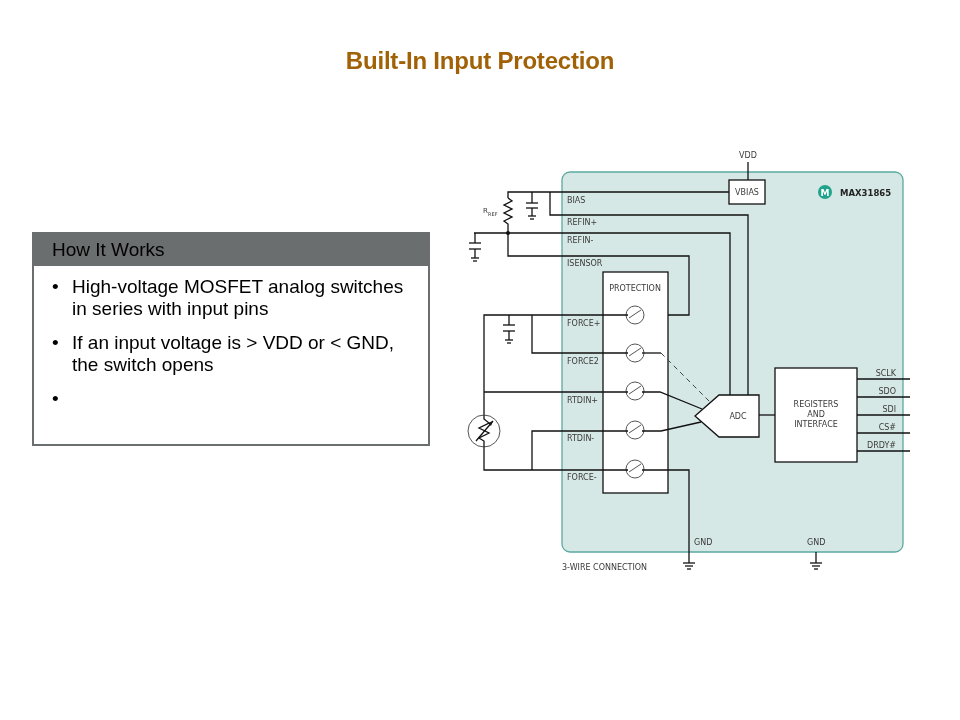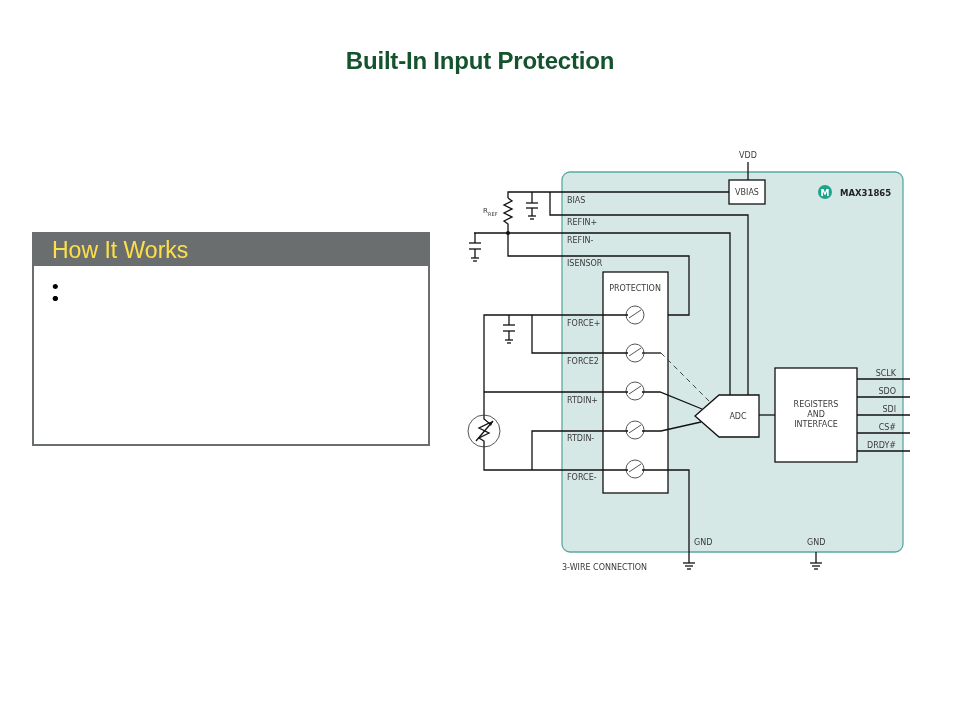--- a/index.html
+++ b/index.html
@@ -1,39 +1,39 @@
 <!DOCTYPE html>
 <html><head>
 <meta charset="utf-8">
 <style>
   html, body { margin: 0; padding: 0; background: #ffffff; }
   body { width: 960px; height: 720px; position: relative; overflow: hidden; font-family: "Liberation Sans", sans-serif; }
-  #title { position: absolute; left: 0; top: 47px; width: 960px; text-align: center; font-size: 24px; font-weight: bold; color: #14532d; letter-spacing: -0.2px; }
+  #title { position: absolute; left: 0; top: 47px; width: 960px; text-align: center; font-size: 24px; font-weight: bold; color: #a16207; letter-spacing: -0.2px; }
   #how-box { position: absolute; left: 32px; top: 232px; width: 398px; height: 214px; border: 2px solid #6b6e6e; box-sizing: border-box; background: #fff; }
-  #how-header { position: absolute; left: 0; top: 0; right: 0; height: 32px; background: #6b6e6e; color: #fde047; font-size: 23px; line-height: 32px; padding-left: 18px; }
+  #how-header { position: absolute; left: 0; top: 0; right: 0; height: 32px; background: #6b6e6e; color: #000000; font-size: 19px; line-height: 32px; padding-left: 18px; }
   #how-list { position: absolute; left: 0; top: 42px; right: 0; margin: 0; padding: 0; list-style: none; }
   #how-list li { position: relative; padding-left: 38px; padding-right: 6px; font-size: 19px; line-height: 22px; color: #000; margin-bottom: 12px; }
   #how-list li .bullet { position: absolute; left: 18px; top: 0; }
   #diagram { position: absolute; left: 0; top: 0; width: 960px; height: 720px; }
   .lbl { font-family: "DejaVu Sans", sans-serif; font-size: 8px; fill: #3a3a3a; }
   .lbl-c { font-family: "DejaVu Sans", sans-serif; font-size: 8px; fill: #3a3a3a; text-anchor: middle; }
   .lbl-r { font-family: "DejaVu Sans", sans-serif; font-size: 8px; fill: #3a3a3a; text-anchor: end; }
   .w { stroke: #111; stroke-width: 1.3; fill: none; }
   .sw { stroke: #555; stroke-width: 1; fill: none; }
 </style>
 </head>
 <body>
 
 <div id="title">Built-In Input Protection</div>
 
 <div id="how-box">
   <div id="how-header">How It Works</div>
   <ul id="how-list">
-    <li><span class="bullet">•</span></li>
-    <li><span class="bullet">•</span></li>
+    <li><span class="bullet">•</span><span>High-voltage MOSFET analog switches in series with input pins</span></li>
+    <li><span class="bullet">•</span><span>If an input voltage is &gt; VDD or &lt; GND, the switch opens</span></li>
     <li><span class="bullet">•</span></li>
   </ul>
 </div>
 
 <svg id="diagram" viewBox="0 0 960 720" xmlns="http://www.w3.org/2000/svg">
 
   <rect x="562" y="172" width="341" height="380" rx="8" ry="8" fill="#d6e8e5" stroke="#5aa9a0" stroke-width="1.3"></rect>
 
   <text class="lbl-c" x="748" y="158">VDD</text>
   <line class="w" x1="748" y1="162" x2="748" y2="180"></line>

